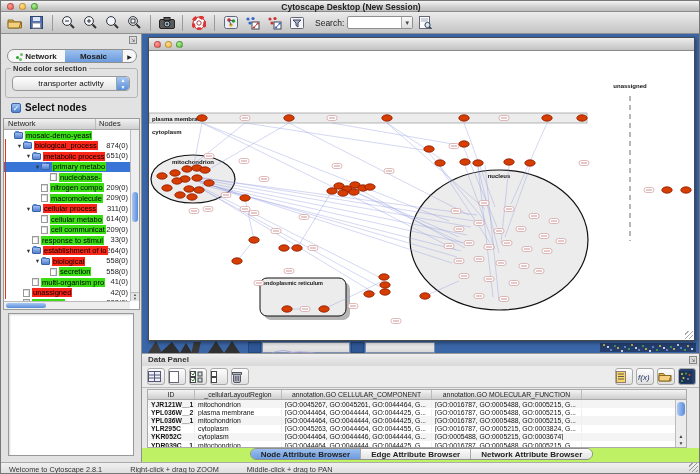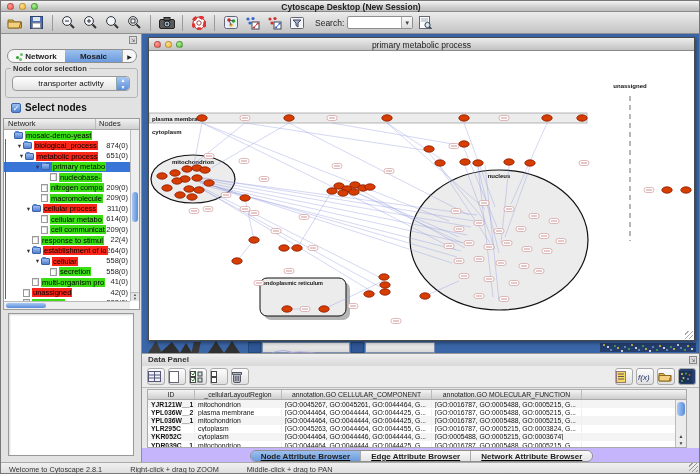--- a/index.html
+++ b/index.html
@@ -96,21 +96,21 @@
   #dp-rows{position:absolute;left:0;top:10px;right:11px;bottom:0;overflow:hidden;}
   .dp-row{display:flex;height:8.2px;align-items:center;}
   .dp-row:nth-child(odd){background:#f4f4f4;}
   .dp-cell{font-size:6.8px;color:#111;white-space:nowrap;overflow:hidden;padding-left:3px;border-right:1px solid #eee;}
   .dp-cell.id{font-weight:bold;}
   #dp-vsb{position:absolute;right:0;top:10px;bottom:0;width:11px;background:#ececec;border-left:1px solid #bbb;}
   #dp-vsb .thumb{position:absolute;left:1px;top:2px;width:8px;height:14px;border-radius:4px;background:linear-gradient(90deg,#a8c8f4,#5a8cda);}
   #dp-vsb .arr{position:absolute;left:0;right:0;font-size:5px;text-align:center;color:#444;line-height:6px;}
 
   
-  #tab-row{left:141px;top:447px;width:559px;height:14px;background:#c4b5fd;display:flex;align-items:flex-end;justify-content:center;text-decoration:underline;}
+  #tab-row{left:141px;top:447px;width:559px;height:14px;background:#bef264;display:flex;align-items:flex-start;justify-content:center;}
   #attr-tabs{display:flex;border:1px solid #8f8f8f;border-radius:7px;overflow:hidden;height:12px;}
   .attr-tab{padding:0 10px;font-size:8px;font-weight:bold;color:#222;display:flex;align-items:center;background:linear-gradient(#fbfbfb,#e3e3e3);border-right:1px solid #aaa;}
   .attr-tab:last-child{border-right:none;}
   .attr-tab.sel{background:linear-gradient(#9cc0ee,#6b9bdf);}
 
   
   #status-bar{left:0;top:461px;width:700px;height:13px;background:linear-gradient(#f0f0f0,#dcdcdc);border-top:1px solid #aaa;display:flex;align-items:center;gap:28px;padding-left:8px;}
   .status-item{font-size:7.3px;color:#333;}
   #resize-grip{position:absolute;right:1px;bottom:1px;width:9px;height:9px;background:repeating-linear-gradient(135deg,transparent 0 2px,#999 2px 3px);}
 
@@ -277,21 +277,21 @@
             <span class="tr-folder"></span>
             <span class="tr-label green">mosaic-demo-yeast</span>
             <span class="tr-count">874(0)</span>
           </div>
           <div class="tree-row" style="padding-left: 12px;">
             <span class="tr-exp">▼</span>
             <span class="tr-folder"></span>
             <span class="tr-label red">biological_process</span>
             <span class="tr-count">651(0)</span>
           </div>
-          <div class="tree-row" style="padding-left: 14px;">
+          <div class="tree-row" style="padding-left: 21px;">
             <span class="tr-exp">▼</span>
             <span class="tr-folder"></span>
             <span class="tr-label red">metabolic process</span>
             <span class="tr-count">280(0)</span>
           </div>
           <div class="tree-row sel" style="padding-left: 30px;">
             <span class="tr-exp">▼</span>
             <span class="tr-folder"></span>
             <span class="tr-label green">primary metabo</span>
             <span class="tr-count">209(...</span>
@@ -323,38 +323,38 @@
           <div class="tree-row" style="padding-left: 30px;">
             <span class="tr-exp"></span>
             <span class="tr-page"></span>
             <span class="tr-label green">cellular metabo</span>
             <span class="tr-count">209(0)</span>
           </div>
           <div class="tree-row" style="padding-left: 30px;">
             <span class="tr-exp"></span>
             <span class="tr-page"></span>
             <span class="tr-label green">cell communicat</span>
-            <span class="tr-count">22(4)</span>
+            <span class="tr-count">33(0)</span>
           </div>
           <div class="tree-row" style="padding-left: 21px;">
             <span class="tr-exp"></span>
             <span class="tr-page"></span>
             <span class="tr-label green">response to stimul</span>
             <span class="tr-count">264(0)</span>
           </div>
           <div class="tree-row" style="padding-left: 21px;">
             <span class="tr-exp">▼</span>
             <span class="tr-folder"></span>
             <span class="tr-label red">establishment of lo</span>
             <span class="tr-count">558(0)</span>
           </div>
           <div class="tree-row" style="padding-left: 30px;">
             <span class="tr-exp">▼</span>
             <span class="tr-folder"></span>
-            <span class="tr-label red">cellular</span>
+            <span class="tr-label red">biological</span>
             <span class="tr-count">558(0)</span>
           </div>
           <div class="tree-row" style="padding-left: 39px;">
             <span class="tr-exp"></span>
             <span class="tr-page"></span>
             <span class="tr-label green">secretion</span>
             <span class="tr-count">41(0)</span>
           </div>
           <div class="tree-row" style="padding-left: 21px;">
             <span class="tr-exp"></span>
@@ -433,21 +433,20 @@
           <i style="left: 87px; top: 2.2px; background: rgb(233, 200, 74);"></i>
           <i style="left: 90.5px; top: 4.5px; background: rgb(255, 255, 255);"></i>
         </div>
     </div>
 
     <div id="net-frame">
       <div id="net-title">
         <span class="tl red" style="top:3px;left:5px"></span>
         <span class="tl yel" style="top:3px;left:16px"></span>
         <span class="tl grn" style="top:3px;left:27px"></span>
-        <span class="title">primary metabolic process</span>
       </div>
       <div id="canvas">
         <svg id="graph" width="545" height="289" viewBox="0 0 545 289">
 
           <rect x="0" y="62" width="438" height="10" fill="#ececec" stroke="#999" stroke-width="0.7"></rect>
           <text x="3" y="70" font-size="6" font-weight="bold" fill="#111">plasma membrane</text>
           <text x="3" y="83" font-size="6" font-weight="bold" fill="#111">cytoplasm</text>
           <ellipse cx="44" cy="128" rx="42" ry="24" fill="#ececec" stroke="#111" stroke-width="1.2"></ellipse>
           <text x="44" y="113" font-size="6" font-weight="bold" fill="#111" text-anchor="middle">mitochondrion</text>
           <ellipse cx="350" cy="189" rx="89" ry="70" fill="#ececec" stroke="#111" stroke-width="1.2"></ellipse>

